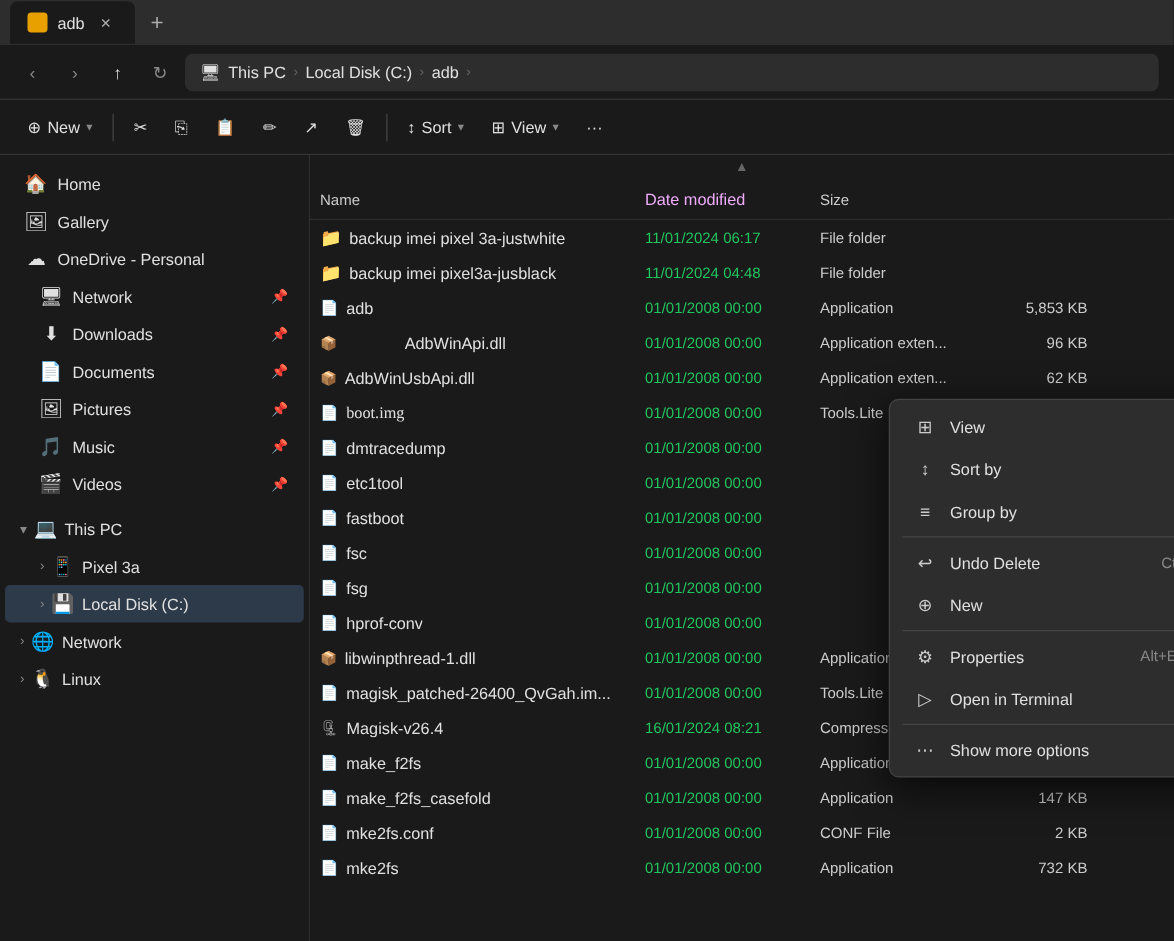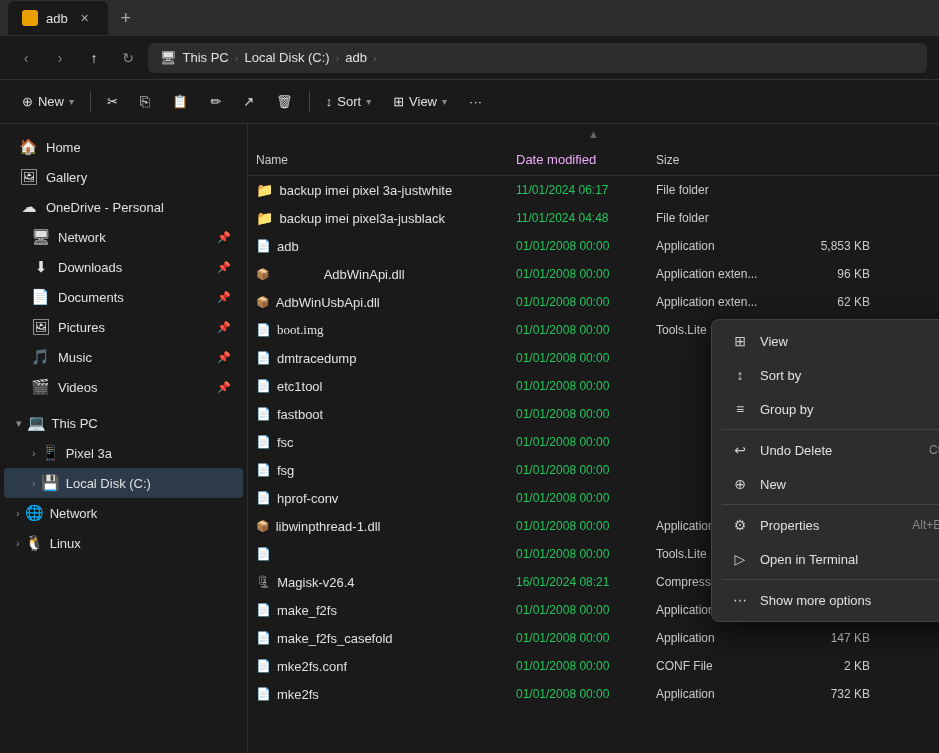--- a/index.html
+++ b/index.html
@@ -525,20 +525,21 @@
       <span class="file-icon-dll">📦</span>
       <span style="overflow:hidden;white-space:nowrap;text-overflow:ellipsis;">libwinpthread-1.dll</span>
     </div>
     <div class="file-date">01/01/2008 00:00</div>
     <div class="file-type">Application exten...</div>
     <div class="file-size">227 KB</div>
   </div>
         <div class="file-row">
     <div class="file-name">
       <span class="file-icon-generic">📄</span>
+      <span style="overflow:hidden;white-space:nowrap;text-overflow:ellipsis;">magisk_patched-26400_QvGah.im...</span>
     </div>
     <div class="file-date">01/01/2008 00:00</div>
     <div class="file-type">Tools.Lite</div>
     <div class="file-size">65,536 KB</div>
   </div>
         <div class="file-row">
     <div class="file-name">
       <span class="file-icon-generic">🗜</span>
       <span style="overflow:hidden;white-space:nowrap;text-overflow:ellipsis;">Magisk-v26.4</span>
     </div>

